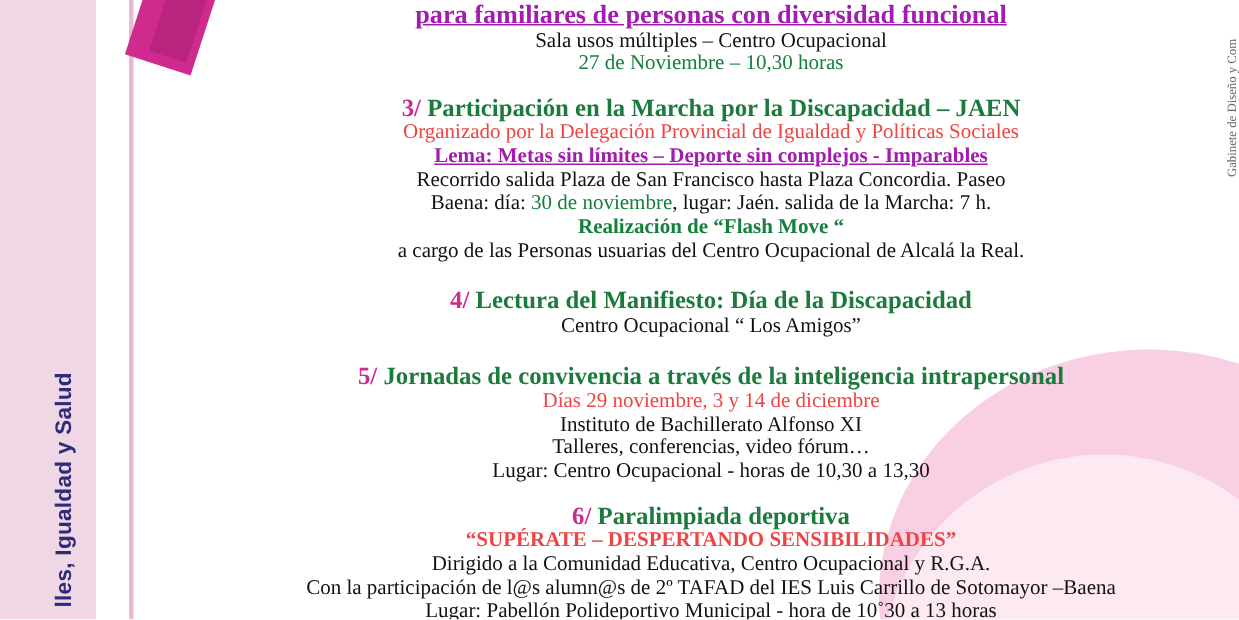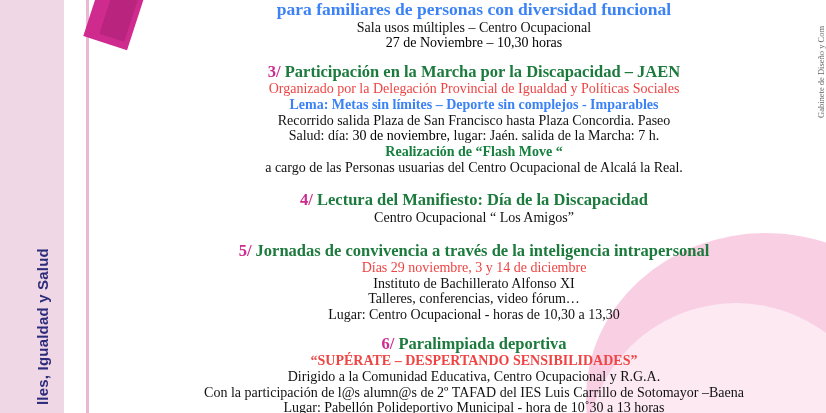--- a/index.html
+++ b/index.html
@@ -99,25 +99,25 @@
   
   .content {
     position: absolute;
     left: 150px; top: 0;
     width: 648px;
     text-align: center;
     padding-top: 0px;
   }
   .line { line-height: 1.12; }
 
-  .c-green  { color: #3b82f6; }
+  .c-green  { color: #a21caf; text-decoration: underline; }
   .c-dgreen { color: #1b7a3c; text-align: center; }
   .c-blue   { color: #ef4444; }
   .c-magenta{ color: #15803d; }
-  .c-red    { color: #000000; }
+  .c-red    { color: #15803d; }
   .c-black  { color: #111111; text-align: center; }
 
   .b { font-weight: bold; }
 
   .t-big    { font-size: 17.5px; font-weight: bold; }
   .t-head   { font-size: 16.5px; font-weight: bold; }
   .t-sub    { font-size: 14px; }
 
   .num {
     font-weight: bold;
@@ -155,21 +155,21 @@
 
     <div>
       <div class="line t-head">
         <span class="num">3/</span>
         <span class="c-dgreen">Participación  en la Marcha por la Discapacidad – JAEN</span>
       </div>
       <div class="line t-sub c-blue">Organizado por la Delegación Provincial de Igualdad y Políticas Sociales</div>
       <div class="line t-sub c-green b">Lema:  Metas sin límites – Deporte sin complejos - Imparables</div>
       <div class="line t-sub c-black">Recorrido   salida  Plaza de San Francisco  hasta Plaza Concordia. Paseo</div>
       <div class="line t-sub c-black">
-        <span>Salud:  día: </span><span class="c-red">30 de noviembre</span><span>, lugar: Jaén. salida de la Marcha:  7 h.</span>
+        <span>Baena:  día: </span><span class="c-red">30 de noviembre</span><span>, lugar: Jaén. salida de la Marcha:  7 h.</span>
       </div>
       <div class="line t-sub c-magenta b">Realización  de   “Flash Move “</div>
       <div class="line t-sub c-black">a cargo de las Personas usuarias del Centro Ocupacional de Alcalá la Real.</div>
     </div>
 
     <div class="spacer-l"></div>
 
     <div>
       <div class="line t-head">
         <span class="num">4/</span>

